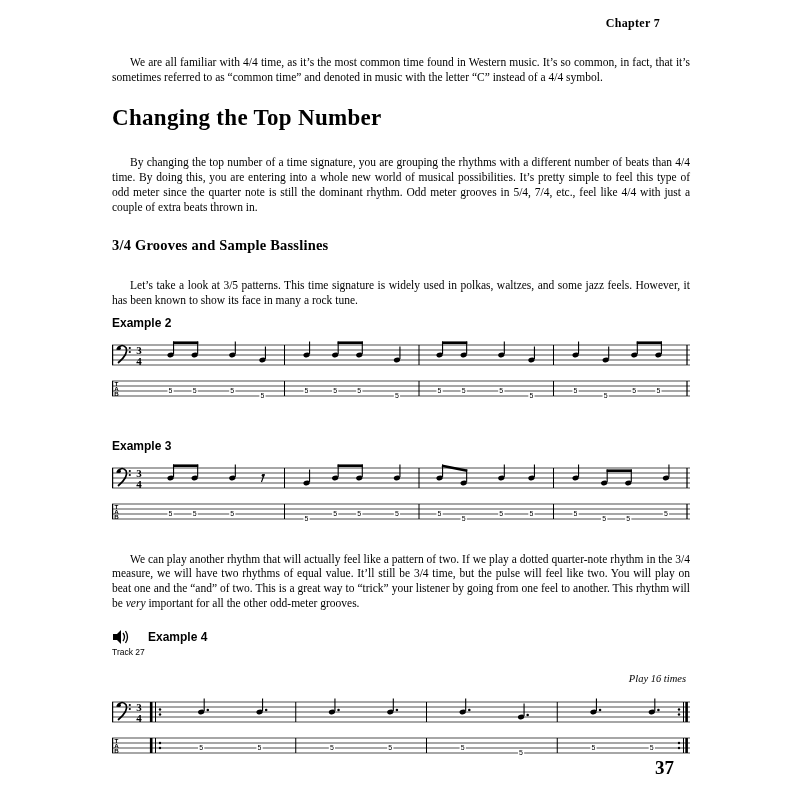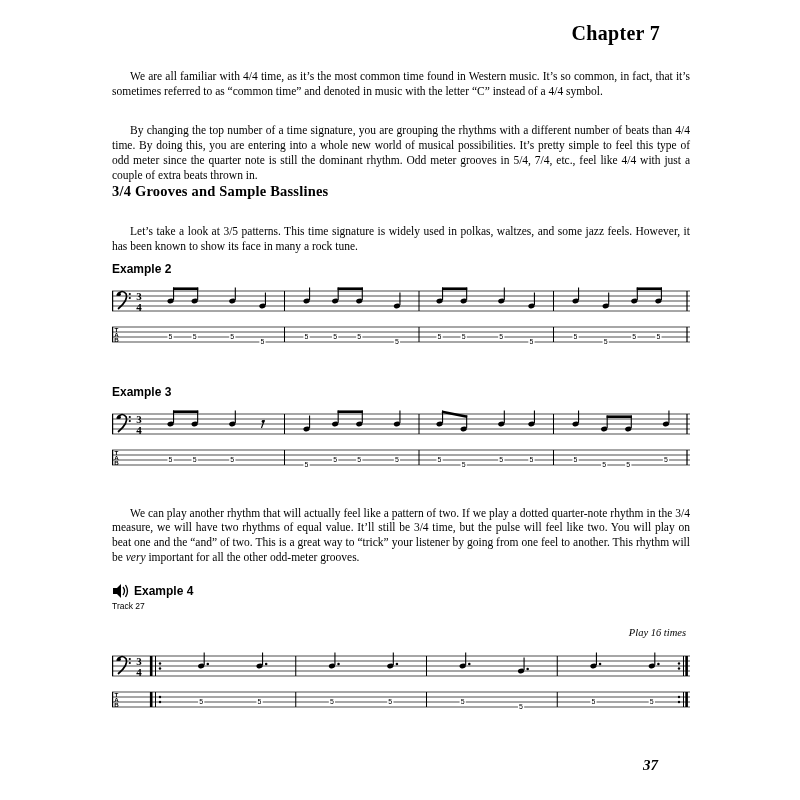--- a/index.html
+++ b/index.html
@@ -1,42 +1,43 @@
 <!DOCTYPE html>
 <html><head>
 <meta charset="utf-8">
 <style>
   * { margin:0; padding:0; box-sizing:border-box; }
   html,body { width:800px; height:800px; background:#ffffff; overflow:hidden; }
   body { font-family:"Liberation Serif", serif; color:#000; position:relative; }
   .content { position:absolute; left:112px; top:0; width:578px; }
-  .chapter { margin-top:22px; text-align:right; padding-right:30px; font-weight:bold; font-size:20px; letter-spacing:0.3px; }
+  .chapter { margin-top:16px; text-align:right; padding-right:30px; font-weight:bold; font-size:12px; letter-spacing:0.3px; }
   p.body { margin-top:24px; font-size:11.5px; line-height:1.3; text-align:justify; text-indent:18px; }
   .h1 { margin-top:20px; font-size:23px; font-weight:bold; letter-spacing:0.3px; }
-  .h2 { font-size:14.5px; font-weight:bold; letter-spacing:0.2px; }
+  .h2 { margin-top:22px; font-size:14.5px; font-weight:bold; letter-spacing:0.2px; }
   .ex-label { margin-top:8px; font-family:"Liberation Sans", sans-serif; font-weight:bold; font-size:12px; }
   .ex-label.inline { margin-top:0; }
   .ex3 { margin-top:36px; }
   svg.music { display:block; margin-top:7px; }
-  p.p4 { margin-top:34px; }
-  .ex4-head { margin-top:18px; display:flex; align-items:center; gap:4px; }
+  p.p4 { margin-top:26px; }
+  .ex4-head { margin-top:18px; display:flex; align-items:center; gap:18px; }
   .track { font-size:8.5px; font-family:"Liberation Sans", sans-serif; margin-top:2px; }
   .playnote { margin-top:16px; margin-bottom:10px; text-align:right; font-style:italic; font-size:10.5px; padding-right:4px; }
-  .pagenum { position:absolute; top:757px; right:142px; font-weight:bold; font-size:15px;font-style:italic; }
+  .pagenum { position:absolute; top:757px; right:126px; font-weight:bold; font-size:19px; }
   em { font-style:italic; }
 </style>
 </head>
 <body>
 
 <div class="content">
 
   <div class="chapter">Chapter 7</div>
 
   <p class="body">We are all familiar with 4/4 time, as it’s the most common time found in Western music. It’s so common, in fact, that it’s sometimes referred to as “common time” and denoted in music with the letter “C” instead of a 4/4 symbol.</p>
 
+  <h1 class="h1">Changing the Top Number</h1>
 
   <p class="body">By changing the top number of a time signature, you are grouping the rhythms with a different number of beats than 4/4 time. By doing this, you are entering into a whole new world of musical possibilities. It’s pretty simple to feel this type of odd meter since the quarter note is still the dominant rhythm. Odd meter grooves in 5/4, 7/4, etc., feel like 4/4 with just a couple of extra beats thrown in.</p>
 
   <h2 class="h2">3/4 Grooves and Sample Basslines</h2>
 
   <p class="body">Let’s take a look at 3/5 patterns. This time signature is widely used in polkas, waltzes, and some jazz feels. However, it has been known to show its face in many a rock tune.</p>
 
   <div class="ex-label">Example 2</div>
   <svg class="music" id="ex-svg-0" width="578" height="66" viewBox="0 0 578 66">
       <line x1="0" y1="8" x2="578" y2="8" stroke="#000" stroke-width="0.7"></line>

